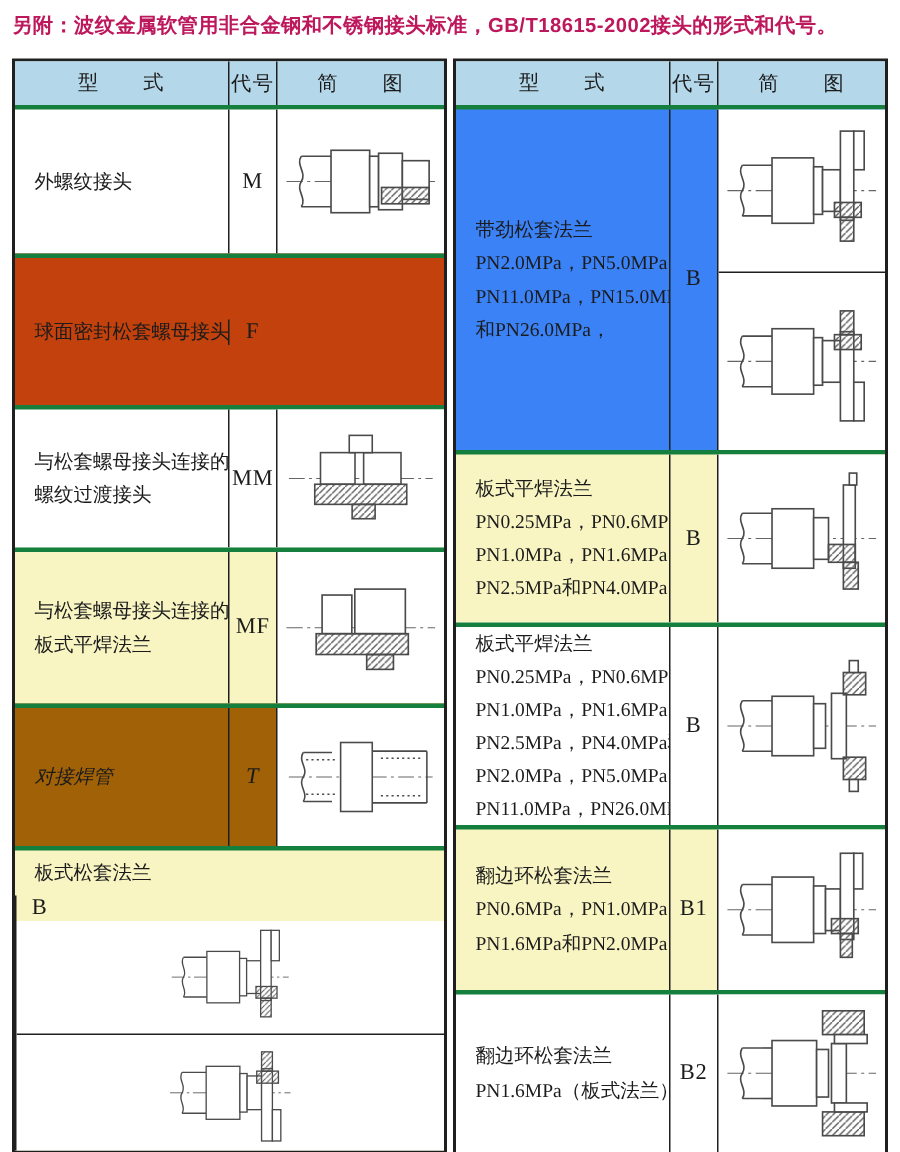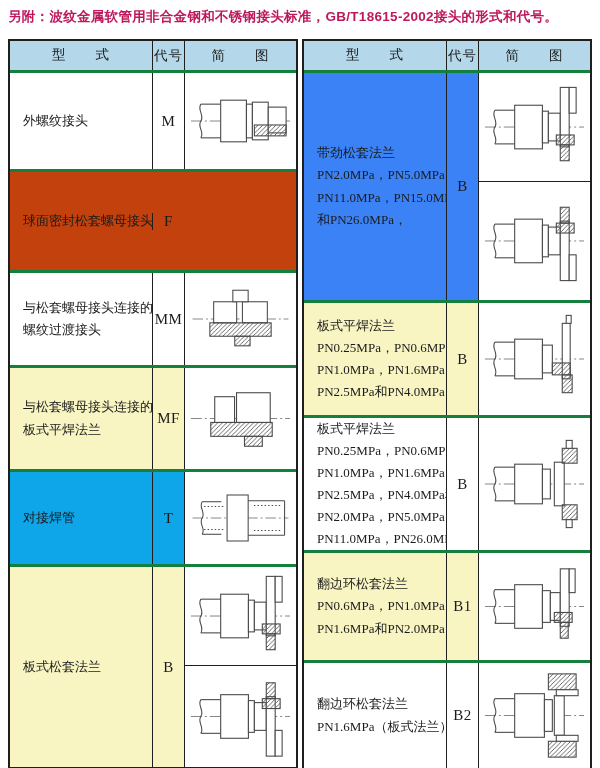--- a/index.html
+++ b/index.html
@@ -130,21 +130,21 @@
             </defs>
             <line x1="6" y1="48" x2="106" y2="48" stroke="#666" stroke-width="0.8" stroke-dasharray="11 3 2 3"></line>
             <rect x="30" y="26" width="20" height="26" fill="#fff" stroke="#4a4a4a" stroke-width="1.1"></rect>
             <rect x="52" y="22" width="34" height="30" fill="#fff" stroke="#4a4a4a" stroke-width="1.1"></rect>
             <rect x="26" y="52" width="62" height="14" fill="url(#h3)" stroke="#4a4a4a" stroke-width="1.1"></rect>
             <rect x="60" y="66" width="18" height="10" fill="url(#h3)" stroke="#4a4a4a" stroke-width="1.1"></rect>
           </svg>
         </div>
       </div>
     </div>
-    <div class="row" style="height: 95px; background: #0ea5e9;">
+    <div class="row" style="height: 95px; background: #a16207; font-style: italic;">
       <div class="cell type-col">
         <div class="tline">对接焊管</div>
       </div>
       <div class="cell code-col">T</div>
       <div class="cell diag-col">
         <div class="sub" style="flex: 1 1 0px;">
           <svg viewBox="0 0 112 96" preserveAspectRatio="xMidYMid meet">
             <defs>
               <pattern id="h4" width="4.5" height="4.5" patternUnits="userSpaceOnUse">
                 <path d="M0,4.5 L4.5,0" stroke="#555" stroke-width="0.9"></path>
@@ -159,21 +159,21 @@
             <rect x="42" y="24" width="22" height="48" fill="#fff" stroke="#4a4a4a" stroke-width="1.1"></rect>
             <line x1="64" y1="30" x2="102" y2="30" stroke="#4a4a4a" stroke-width="1.1"></line>
             <line x1="64" y1="66" x2="102" y2="66" stroke="#4a4a4a" stroke-width="1.1"></line>
             <line x1="102" y1="30" x2="102" y2="66" stroke="#4a4a4a" stroke-width="1.1"></line>
             <line x1="70" y1="35" x2="98" y2="35" stroke="#4a4a4a" stroke-width="1.1" stroke-dasharray="1.5 2.2"></line>
             <line x1="70" y1="61" x2="98" y2="61" stroke="#4a4a4a" stroke-width="1.1" stroke-dasharray="1.5 2.2"></line>
           </svg>
         </div>
       </div>
     </div>
-    <div class="row" style="height: 203px; background: rgb(248, 245, 195);">
+    <div class="row" style="height: 203px; background: rgb(248, 245, 195); flex-direction: column;">
       <div class="cell type-col">
         <div class="tline">板式松套法兰</div>
       </div>
       <div class="cell code-col">B</div>
       <div class="cell diag-col">
         <div class="sub" style="flex: 100 1 0px;">
           <svg viewBox="0 0 112 96" preserveAspectRatio="xMidYMid meet">
             <defs>
               <pattern id="h5" width="4.5" height="4.5" patternUnits="userSpaceOnUse">
                 <path d="M0,4.5 L4.5,0" stroke="#555" stroke-width="0.9"></path>

